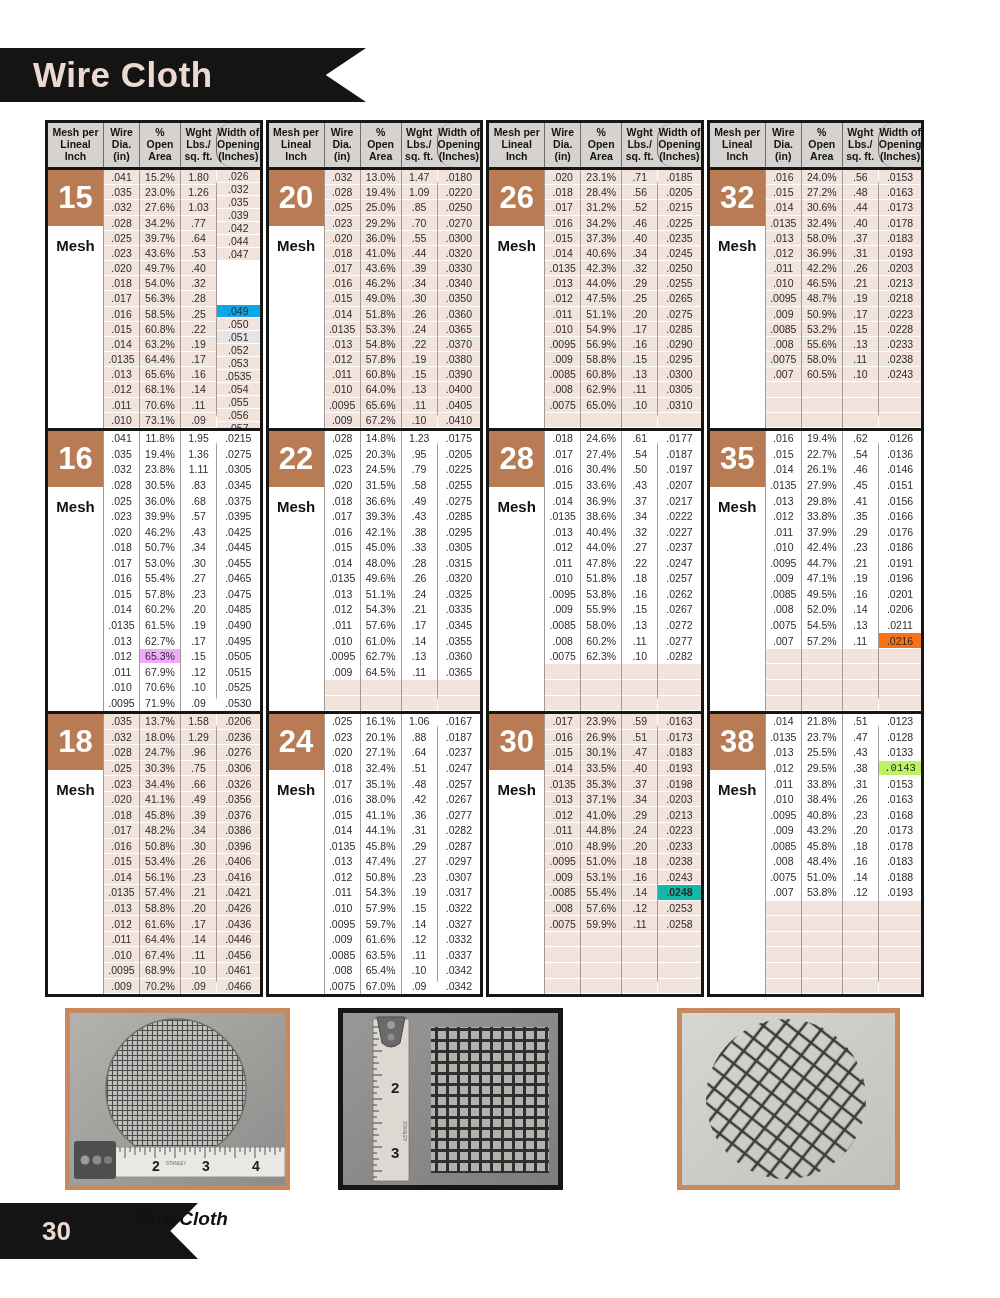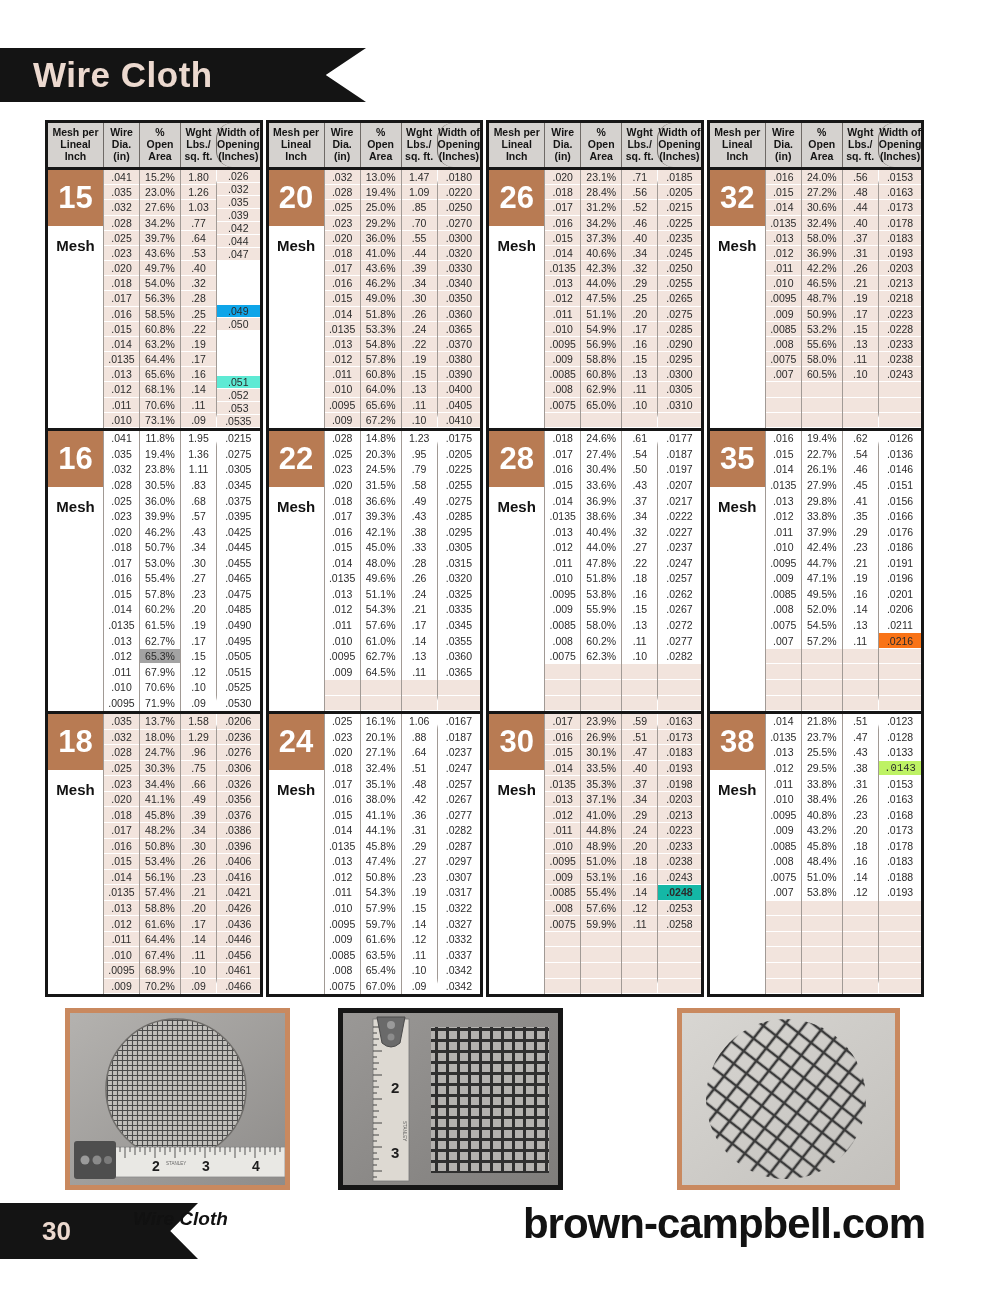--- a/index.html
+++ b/index.html
@@ -152,21 +152,21 @@
           <div class="dcol w-wid">
             <div class="cell" style="background: rgb(242, 228, 221);">.026</div>
             <div class="cell" style="background: rgb(242, 228, 221);">.032</div>
             <div class="cell" style="background: rgb(242, 228, 221);">.035</div>
             <div class="cell" style="background: rgb(242, 228, 221);">.039</div>
             <div class="cell" style="background: rgb(242, 228, 221);">.042</div>
             <div class="cell" style="background: rgb(242, 228, 221);">.044</div>
             <div class="cell" style="background: rgb(242, 228, 221);">.047</div>
             <div class="cell" style="background: #0ea5e9; margin-top: 44px;">.049</div>
             <div class="cell" style="background: rgb(242, 228, 221);">.050</div>
-            <div class="cell" style="background: #5eead4; margin-top: 45px;">.051</div>
+            <div class="cell" style="background: #e5e5e5;">.051</div>
             <div class="cell" style="background: rgb(242, 228, 221);">.052</div>
             <div class="cell" style="background: rgb(242, 228, 221);">.053</div>
             <div class="cell" style="background: rgb(242, 228, 221);">.0535</div>
             <div class="cell" style="background: rgb(242, 228, 221);">.054</div>
             <div class="cell" style="background: rgb(242, 228, 221);">.055</div>
             <div class="cell" style="background: rgb(242, 228, 221);">.056</div>
             <div class="cell" style="background: rgb(242, 228, 221);">.057</div>
           </div>
         </div>
         <div class="band band-sep" style="height: 280px;">
@@ -202,21 +202,21 @@
             <div class="cell" style="background: rgb(255, 255, 255);">36.0%</div>
             <div class="cell" style="background: rgb(255, 255, 255);">39.9%</div>
             <div class="cell" style="background: rgb(255, 255, 255);">46.2%</div>
             <div class="cell" style="background: rgb(255, 255, 255);">50.7%</div>
             <div class="cell" style="background: rgb(255, 255, 255);">53.0%</div>
             <div class="cell" style="background: rgb(255, 255, 255);">55.4%</div>
             <div class="cell" style="background: rgb(255, 255, 255);">57.8%</div>
             <div class="cell" style="background: rgb(255, 255, 255);">60.2%</div>
             <div class="cell" style="background: rgb(255, 255, 255);">61.5%</div>
             <div class="cell" style="background: rgb(255, 255, 255);">62.7%</div>
-            <div class="cell" style="background: #a3a3a3;">65.3%</div>
+            <div class="cell" style="background: #f0abfc;">65.3%</div>
             <div class="cell" style="background: rgb(255, 255, 255);">67.9%</div>
             <div class="cell" style="background: rgb(255, 255, 255);">70.6%</div>
             <div class="cell" style="background: rgb(255, 255, 255);">71.9%</div>
           </div>
           <div class="dcol w-wght">
             <div class="cell" style="background: rgb(255, 255, 255);">1.95</div>
             <div class="cell" style="background: rgb(255, 255, 255);">1.36</div>
             <div class="cell" style="background: rgb(255, 255, 255);">1.11</div>
             <div class="cell" style="background: rgb(255, 255, 255);">.83</div>
             <div class="cell" style="background: rgb(255, 255, 255);">.68</div>
@@ -1238,15 +1238,14 @@
       <g clip-path="url(#disc3)">
         <rect x="-20" y="-20" width="260" height="220" fill="url(#meshdiag)"></rect>
       </g>
     </svg>
   </div>
 
   <div class="page-ribbon">
     <span class="page-number">30</span>
   </div>
   <div class="footer-label">Wire Cloth</div>
-  <div class="website">brown-campbell.com</div>
 
 </div>
 
 </body></html>

